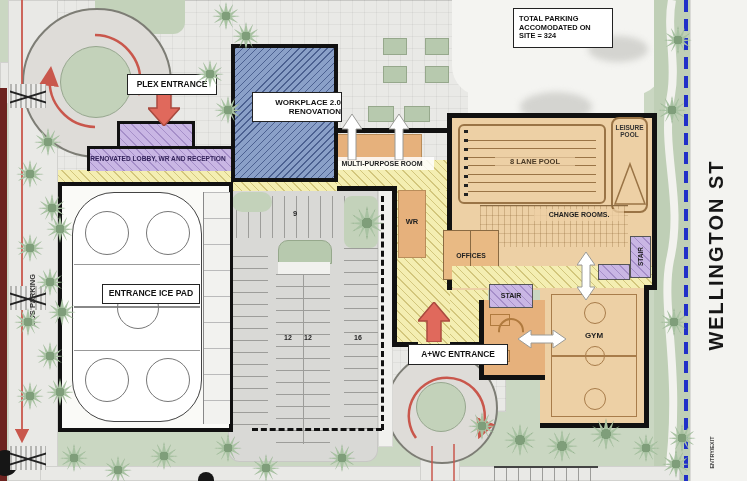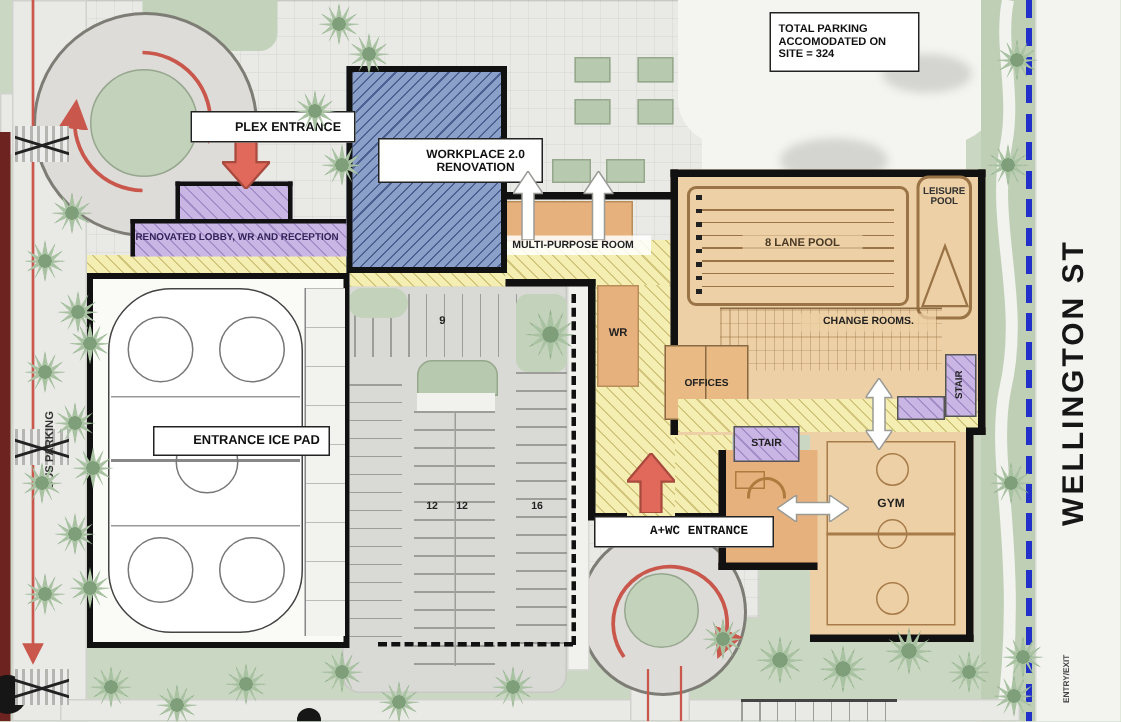--- a/index.html
+++ b/index.html
@@ -9,21 +9,21 @@
   .road{background:#e9e9e6;box-shadow:inset 0 0 0 1px rgba(0,0,0,.10);}
   .grid{background-image:linear-gradient(rgba(0,0,0,.045) 1px,transparent 1px),
         linear-gradient(90deg,rgba(0,0,0,.045) 1px,transparent 1px);background-size:12px 12px;}
   .green{background:#c3d2ba;}
   .wall{background:#111;}
   .h-yellow{background-color:#f4eeb2;background-image:repeating-linear-gradient(45deg,rgba(170,150,60,.45) 0,rgba(170,150,60,.45) 1px,transparent 1px,transparent 6px);}
   .h-purple{background-color:#c9b6e4;background-image:repeating-linear-gradient(45deg,rgba(100,70,150,.35) 0,rgba(100,70,150,.35) 1px,transparent 1px,transparent 6px);}
   .h-blue{background-color:#8aa0c8;background-image:repeating-linear-gradient(135deg,rgba(25,45,100,.55) 0,rgba(25,45,100,.55) 1px,transparent 1px,transparent 5px);}
   .tan{background:#edd0a5;}
   .orange{background:#e6b17c;}
-  .box{background:#fff;border:1px solid #222;font-weight:700;display:flex;align-items:center;justify-content:center;text-align:center;line-height:1.15;padding-left:20px;}
+  .box{background:#fff;border:1px solid #222;font-weight:700;display:flex;align-items:center;justify-content:center;text-align:right;line-height:1.15;}
   .plain{font-weight:700;display:flex;align-items:center;justify-content:center;text-align:center;line-height:1.1;color:#222;}
   .stalls-v{background-image:repeating-linear-gradient(90deg,#9d9d9a 0,#9d9d9a 1px,transparent 1px,transparent 12px);}
   .stalls-h{background-image:repeating-linear-gradient(180deg,#9d9d9a 0,#9d9d9a 1px,transparent 1px,transparent 12px);}
   .dash-v{width:0;border-left:3px dashed #111;}
   .dash-h{height:0;border-top:3px dashed #111;}
   .tree{position:absolute;width:28px;height:28px;background:radial-gradient(circle,#7f9e7a 0 22%,#a8c2a2 23% 55%,#8fae89 56% 70%,transparent 71%);
     clip-path:polygon(50% 0%,57% 35%,75% 7%,65% 40%,93% 25%,70% 48%,100% 50%,70% 55%,93% 75%,63% 62%,75% 93%,57% 65%,50% 100%,43% 65%,25% 93%,37% 62%,7% 75%,30% 55%,0% 50%,30% 48%,7% 25%,35% 40%,25% 7%,43% 35%);}
   .planter{position:absolute;background:#b7c9ae;border:1px solid #96a88c;}
   .xwalk{position:absolute;width:36px;height:24px;background:repeating-linear-gradient(90deg,#b5b5b2 0 2px,#ececea 2px 5px);overflow:hidden;}
   .xwalk::before,.xwalk::after{content:"";position:absolute;left:-3px;right:-3px;top:50%;height:2px;background:#222;}
@@ -221,21 +221,21 @@
   </svg>
 
   <svg class="a" style="left:148px;top:92px;" width="32" height="34">
     <polygon points="16,34 32,16 23,16 23,0 9,0 9,16 0,16" fill="#e0695c" stroke="#a94a3f" stroke-width="1.5"></polygon>
   </svg>
   <div class="a box" style="left:127px;top:74px;width:88px;height:19px;font-size:8.4px;">PLEX ENTRANCE</div>
 
   <svg class="a" style="left:418px;top:302px;" width="32" height="40">
     <polygon points="16,0 32,19 23,19 23,40 9,40 9,19 0,19" fill="#e0695c" stroke="#a94a3f" stroke-width="1.5"></polygon>
   </svg>
-  <div class="a box" style="left:396px;top:344px;width:98px;height:19px;font-size:8.4px;font-family:Liberation Mono, monospace;">A+WC ENTRANCE</div>
+  <div class="a box" style="left:408px;top:344px;width:98px;height:19px;font-size:8.4px;">A+WC ENTRANCE</div>
 
   <div class="a box" style="left:513px;top:8px;width:100px;height:40px;font-size:7.4px;text-align:left;justify-content:flex-start;padding:3px 5px;box-sizing:border-box;">TOTAL PARKING ACCOMODATED ON SITE = 324</div>
 
   <div class="tree" style="left:212px;top:2px;"></div>
   <div class="tree" style="left:232px;top:22px;"></div>
   <div class="tree" style="left:196px;top:60px;"></div>
   <div class="tree" style="left:214px;top:96px;"></div>
   <div class="tree" style="left:34px;top:128px;"></div>
   <div class="tree" style="left:16px;top:160px;"></div>
   <div class="tree" style="left:38px;top:194px;"></div>

